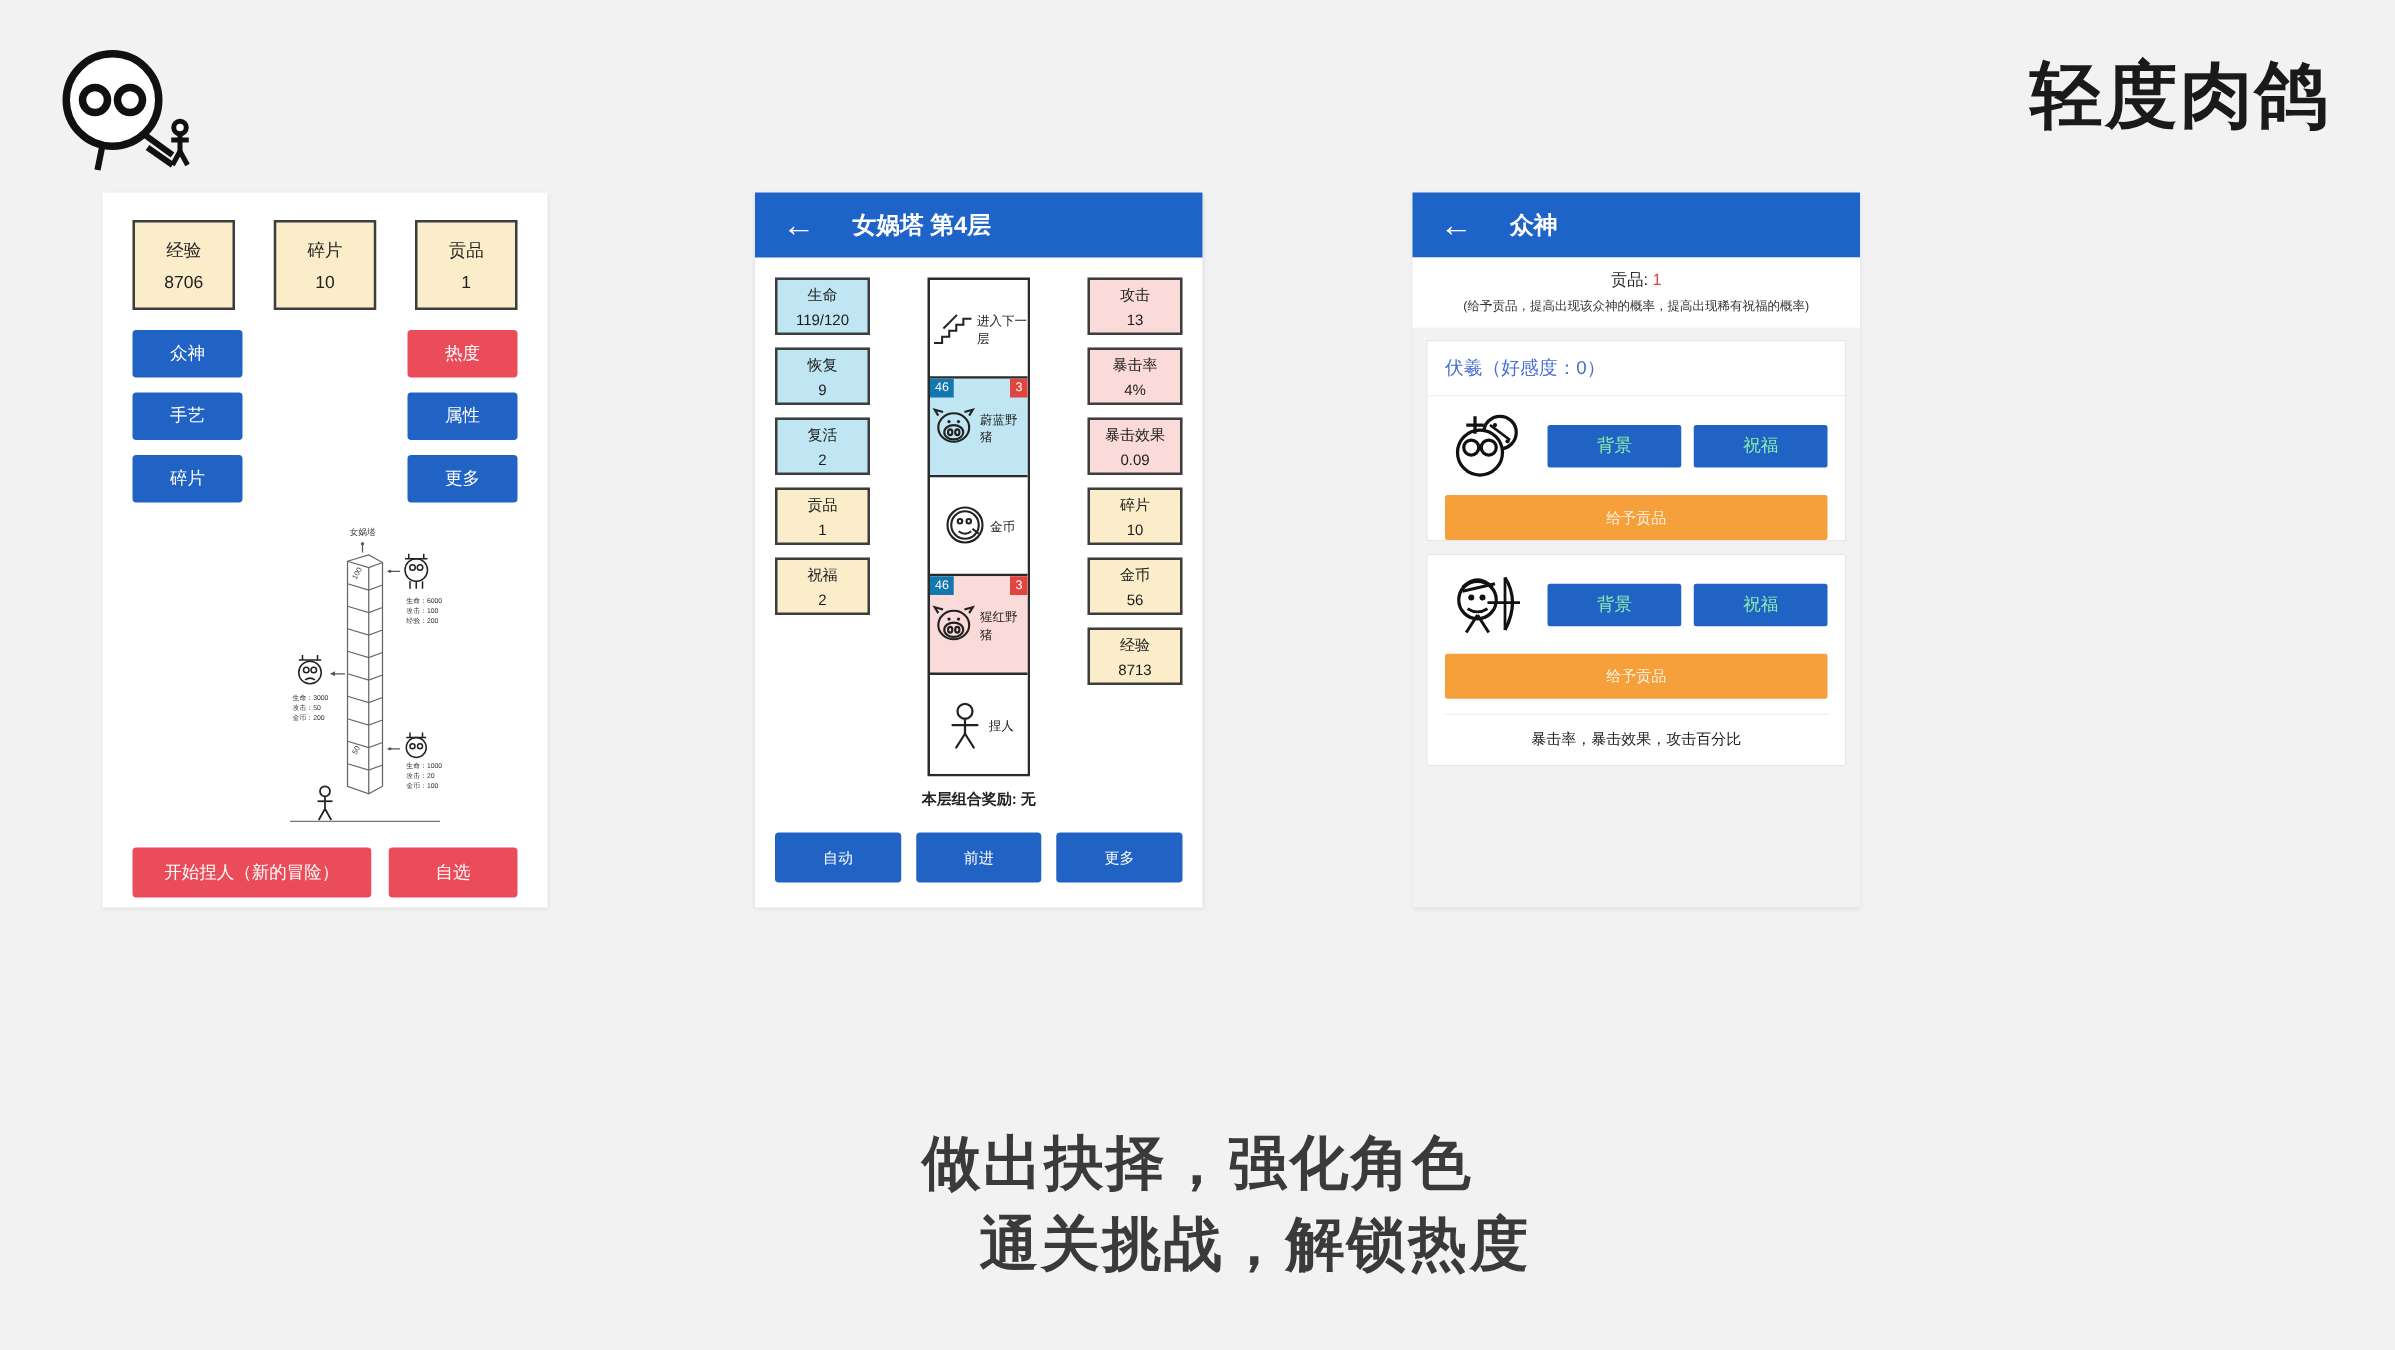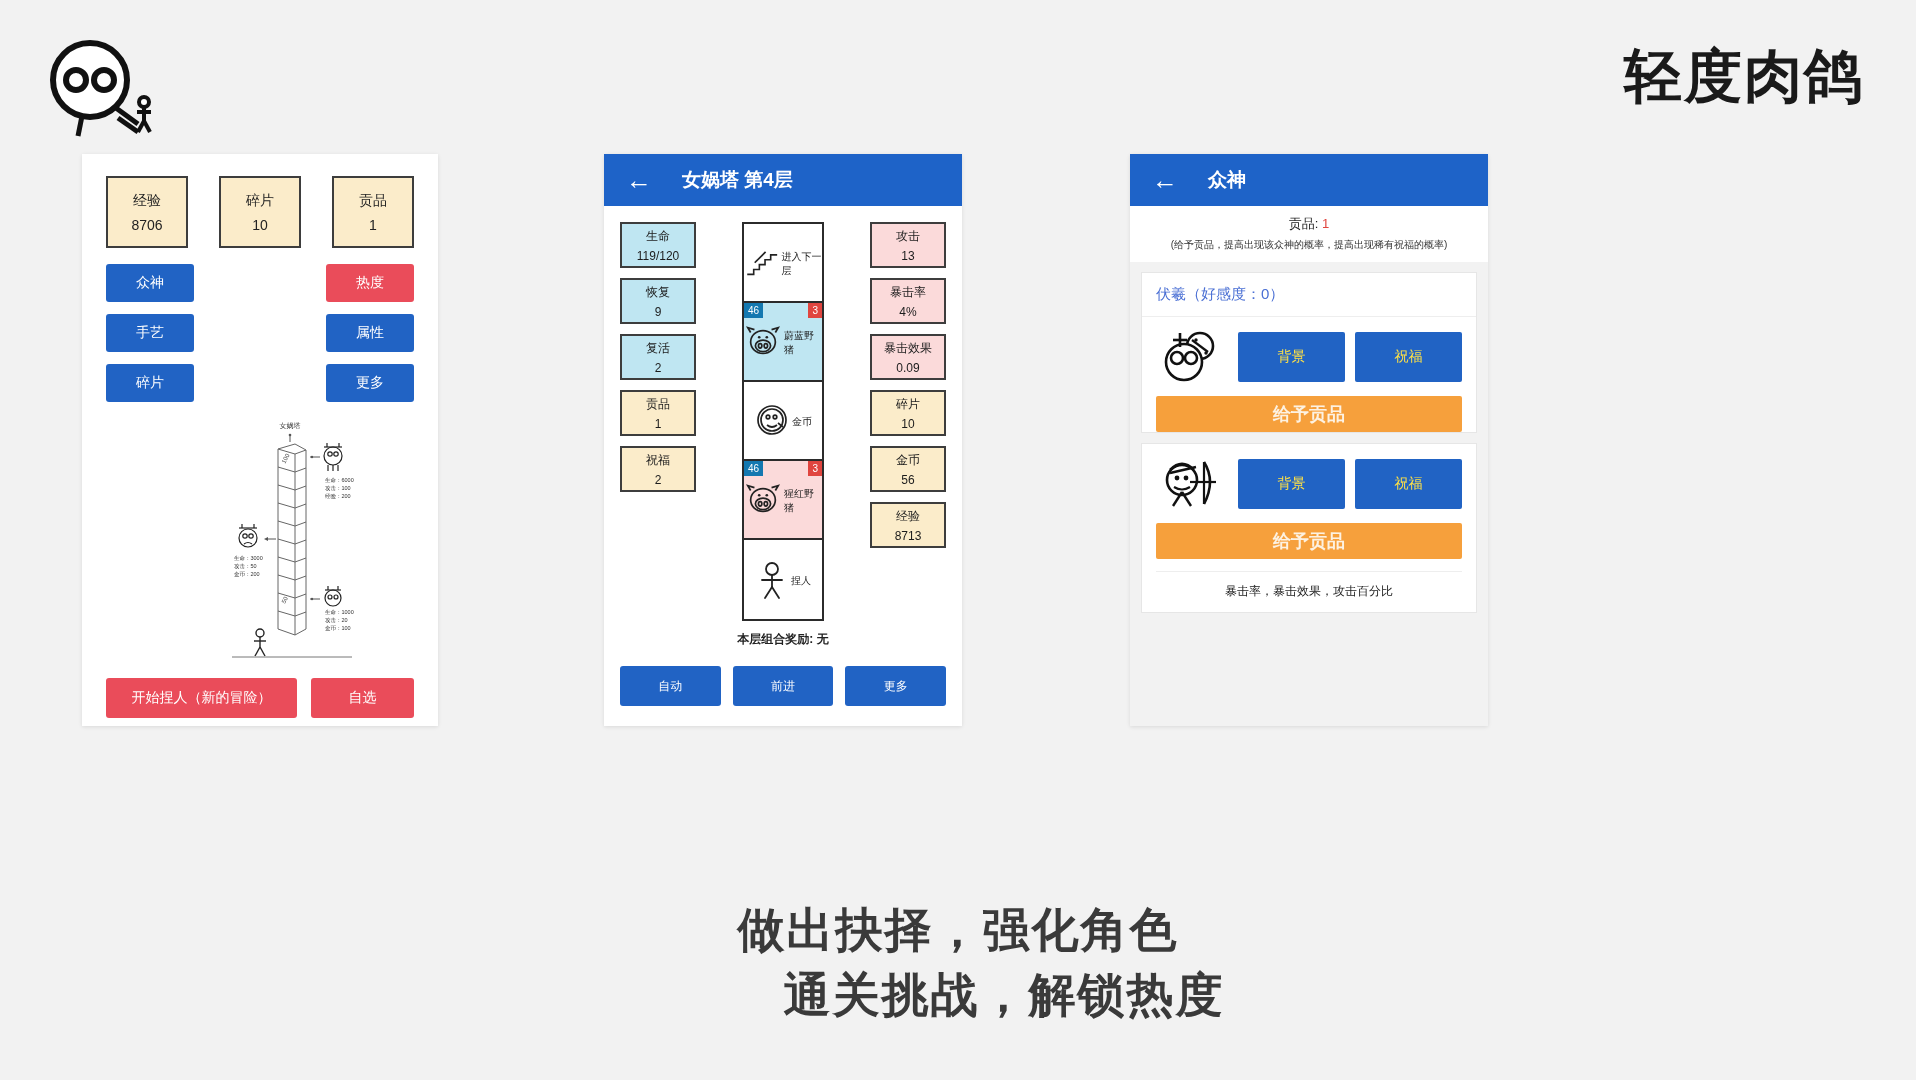--- a/index.html
+++ b/index.html
@@ -101,31 +101,30 @@
   .gods-top { background: #fff; padding: 9px 0 10px 0; text-align: center; }
   .tribute-line { font-size: 13px; color: #222; }
   .tribute-line .num { color: #e0453f; }
   .tribute-hint { font-size: 10px; color: #333; margin-top: 5px; }
   .god-card { background: #fff; margin: 10px 11px 0 11px; border: 1px solid #e6e6e6; }
   .god-head { padding: 12px 14px; font-size: 15px; color: #4a6fd4; border-bottom: 1px solid #eee; }
   .god-body { padding: 12px 14px 0 14px; }
   .god-row { display: flex; align-items: center; gap: 10px; }
   .god-avatar { width: 72px; height: 56px; flex: none; }
   .gbtn {
-    flex: 1; height: 50px; background: #2163c4; color: #fde047; border: none;
+    flex: 1; height: 34px; background: #2163c4; color: #86efac; border: none;
     border-radius: 2px; font-size: 14px; cursor: pointer;
     display: flex; align-items: center; justify-content: center;
     font-family: Liberation Sans, sans-serif;
   }
   .tribute-btn {
     margin: 11px 0 0 0; height: 36px; background: #f6a03c; color: #fdf2e2;
-    border: none; border-radius: 2px; font-size: 18px; width: 100%;
+    border: none; border-radius: 2px; font-size: 12px; width: 100%;
     display: flex; align-items: center; justify-content: center; cursor: pointer;
     font-family: "Liberation Sans", sans-serif;
-    font-weight: bold;
   }
   .god-foot {
     margin-top: 12px; border-top: 1px solid #eee; text-align: center;
     font-size: 12px; color: #222; padding: 11px 0 12px 0;
   }
 
   
   .caption {
     position: absolute; left: 0; right: 0; top: 898px; text-align: center;
     font-size: 47px; font-weight: 600; color: #3a3a3a; line-height: 1.38;

